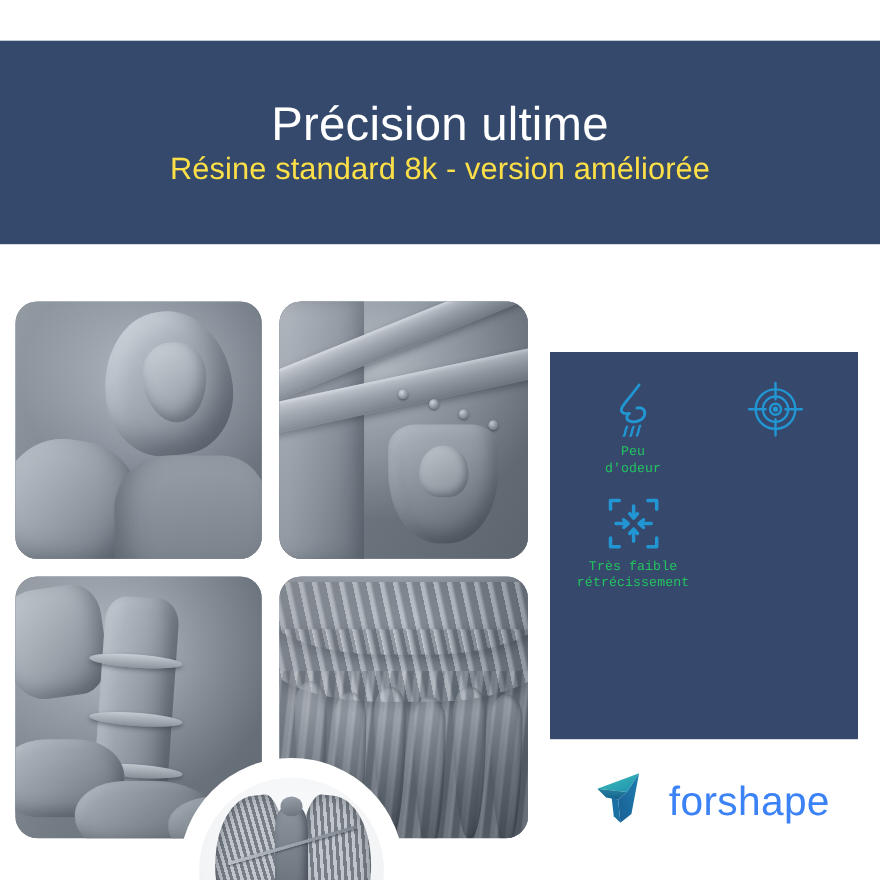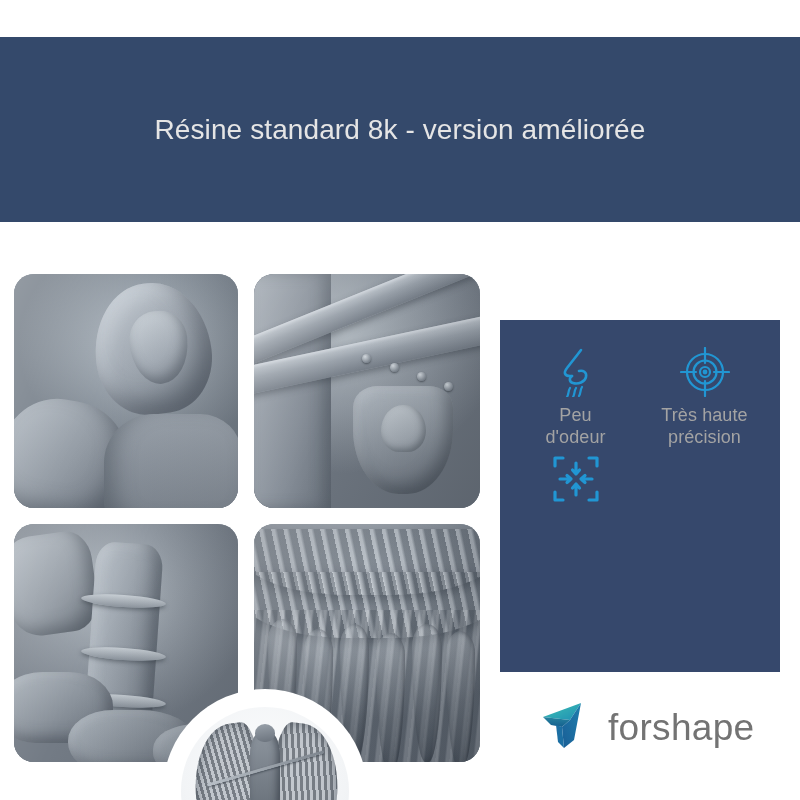--- a/index.html
+++ b/index.html
@@ -20,21 +20,21 @@
   }
   .header-title {
     color:#ffffff;
     font-size:43px;
     font-weight:400;
     letter-spacing:0.2px;
     line-height:1.12;
     text-align:center;
   }
   .header-subtitle {
-    color:#e5e5e5;
+    color:#fde047;
     font-size:28px;
     font-weight:400;
     letter-spacing:0.1px;
     line-height:1.15;
     text-align:center;
     margin-top:1px;
   }
 
   
   .gallery {
@@ -253,47 +253,49 @@
     display:flex; flex-direction:column;
     align-items:center; justify-content:flex-start;
     text-align:center;
   }
   .feature-icon {
     height:56px;
     display:flex; align-items:center; justify-content:center;
   }
   .feature-icon svg { display:block; }
   .feature-label {
-    color:#a3a3a3;
-    font-size:18px;
+    color:#22c55e;
+    font-size:12px;
     line-height:1.24;
     font-weight:400;
     letter-spacing:.1px;
     margin-top:4px;
     white-space:pre-line;
+    font-family:Liberation Mono, monospace;
   }
 
   
   .logo {
     position:absolute; left:540px; top:700px;
     display:flex; align-items:center; gap:14px;
   }
   .logo-text {
-    color:#737373;
+    color:#3b82f6;
     font-size:37px;
     font-weight:400;
     letter-spacing:.3px;
   }
 </style>
 </head>
 <body>
 
 <div class="page">
 
   <div class="header">
+    <div class="header-title">Précision ultime</div>
     <div class="header-subtitle">Résine standard 8k - version améliorée</div>
   </div>
 
   <div class="gallery">
 
     <div class="tile tl">
       <div class="art art-hood">
         <div class="hood-shape"></div>
         <div class="hood-face"></div>
         <div class="hood-shoulder"></div>
@@ -379,38 +381,38 @@
     <div class="feature">
       <div class="feature-icon">
         <svg width="50" height="50" viewBox="0 0 50 50" fill="none" stroke="#2196D3" stroke-width="2.2" stroke-linecap="round">
           <circle cx="25" cy="25" r="18"></circle>
           <circle cx="25" cy="25" r="11.5"></circle>
           <circle cx="25" cy="25" r="5"></circle>
           <circle cx="25" cy="25" r="2.4" fill="#2196D3" stroke="none"></circle>
           <path d="M25 1 V16 M25 34 V49 M1 25 H16 M34 25 H49"></path>
         </svg>
       </div>
-      <div class="feature-label">Très haute
-précision</div>
     </div>
 
 
     <div class="feature">
       <div class="feature-icon">
         <svg width="50" height="50" viewBox="0 0 50 50" fill="none" stroke="#2196D3" stroke-width="3.2" stroke-linecap="round" stroke-linejoin="round">
           <path d="M4 12 V4 H12"></path>
           <path d="M38 4 H46 V12"></path>
           <path d="M46 38 V46 H38"></path>
           <path d="M12 46 H4 V38"></path>
           <path d="M25 9 V20 M21.5 16 L25 20 L28.5 16"></path>
           <path d="M25 41 V30 M21.5 34 L25 30 L28.5 34"></path>
           <path d="M9 25 H20 M16 21.5 L20 25 L16 28.5"></path>
           <path d="M41 25 H30 M34 21.5 L30 25 L34 28.5"></path>
         </svg>
       </div>
+      <div class="feature-label">Très faible
+rétrécissement</div>
     </div>
   </div>
 
   <div class="logo">
     <span>
       <svg width="54" height="52" viewBox="0 0 54 52" fill="none">
         <defs>
           <linearGradient id="g1" x1="0" y1="0" x2="1" y2="1">
             <stop offset="0" stop-color="#3FC2B4"></stop>
               <stop offset="1" stop-color="#1F8FB4"></stop>

